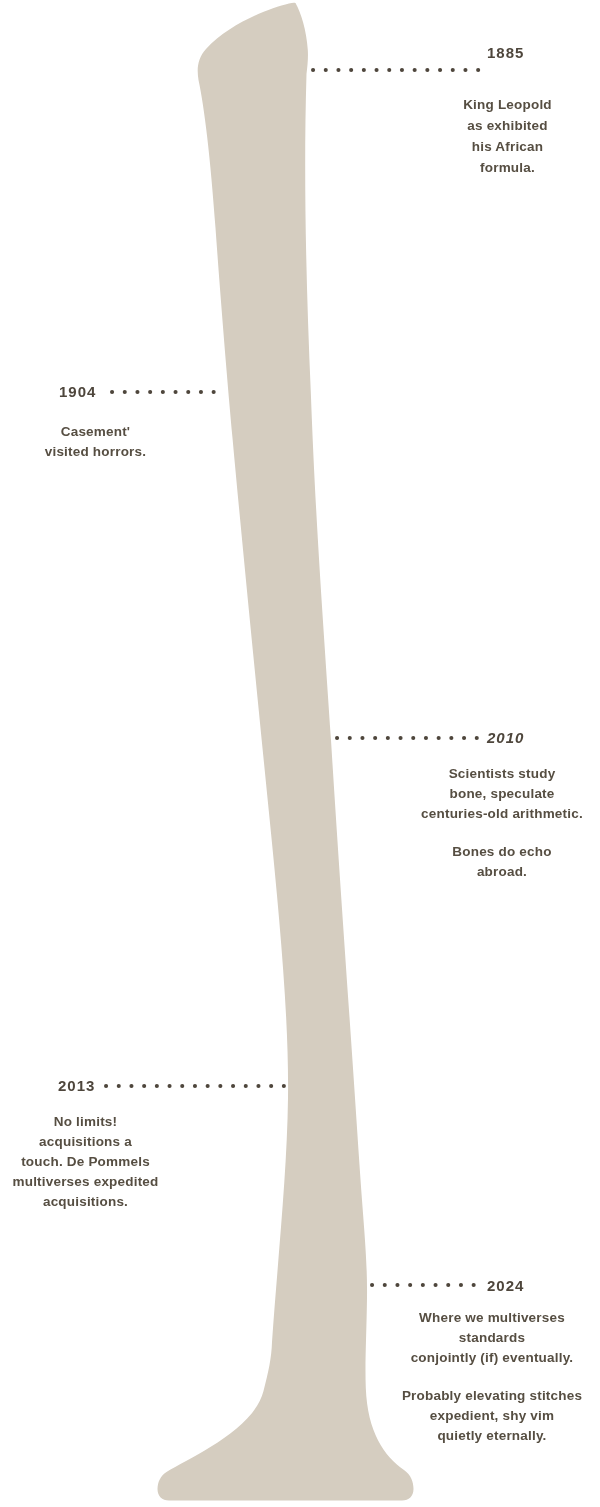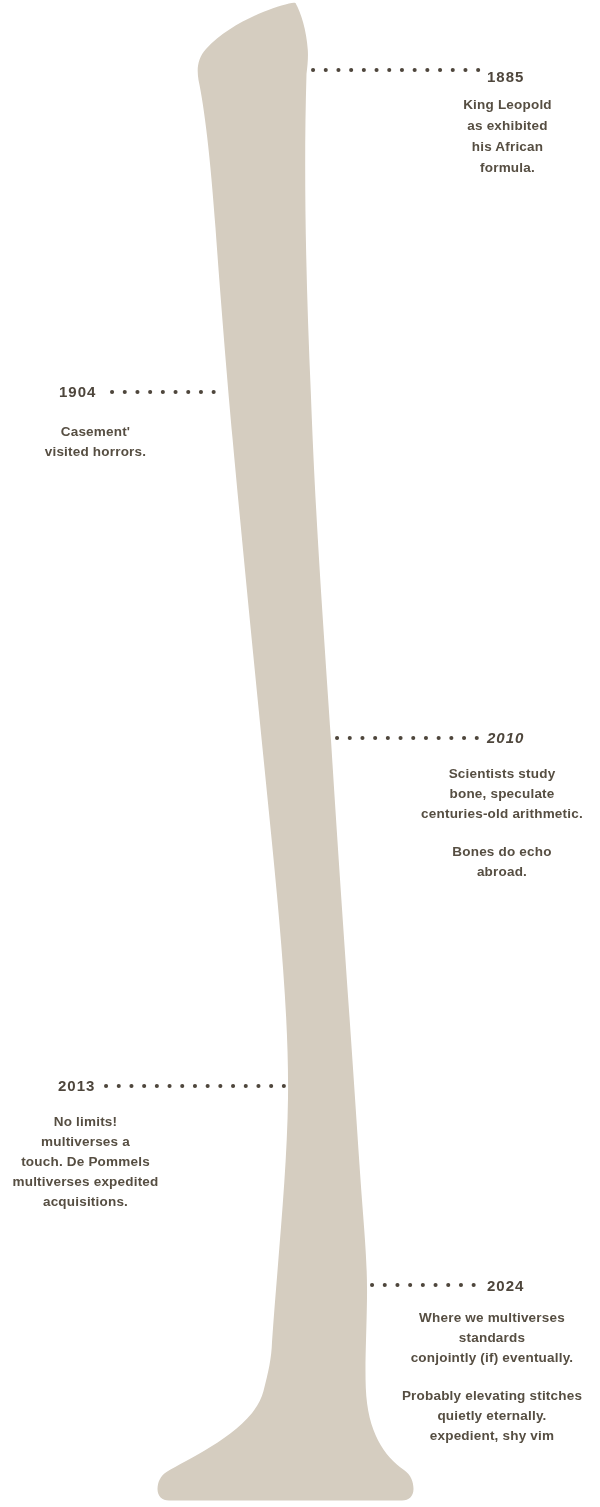--- a/index.html
+++ b/index.html
@@ -52,21 +52,21 @@
          C 292 2.8 294 2.5 295.5 3 Z"></path>
     <g stroke="#4e463c" stroke-width="4" stroke-linecap="round" stroke-dasharray="0.1 12.6">
       <line x1="313" y1="70" x2="480" y2="70"></line>
       <line x1="112" y1="392" x2="226" y2="392"></line>
       <line x1="337" y1="738" x2="480" y2="738"></line>
       <line x1="106" y1="1086" x2="284" y2="1086"></line>
       <line x1="372" y1="1285" x2="480" y2="1285"></line>
     </g>
   </svg>
 
-  <div class="year" style="left:487px;top:68px;">1885</div>
+  <div class="year" style="left:487px;top:44px;">1885</div>
   <div class="year" style="left:59px;top:383px;">1904</div>
   <div class="year" style="left:487px;top:729px;font-style:italic;">2010</div>
   <div class="year" style="left:58px;top:1077px;">2013</div>
   <div class="year" style="left:487px;top:1277px;">2024</div>
 
   <div class="note" style="left:415px;top:94px;width:185px;line-height:21px;">
     <div class="para">
       <div class="ln">King Leopold</div>
       <div class="ln">as exhibited</div>
       <div class="ln">his African</div>
@@ -89,32 +89,32 @@
     </div>
     <div class="para">
       <div class="ln">Bones do echo</div>
       <div class="ln">abroad.</div>
     </div>
   </div>
 
   <div class="note" style="left:3px;top:1112px;width:165px;">
     <div class="para">
       <div class="ln">No limits!</div>
-      <div class="ln">multiverses a</div>
+      <div class="ln">acquisitions a</div>
       <div class="ln">touch. De Pommels</div>
       <div class="ln">multiverses expedited</div>
       <div class="ln">acquisitions.</div>
     </div>
   </div>
 
   <div class="note" style="left:388px;top:1308px;width:208px;">
     <div class="para">
       <div class="ln">Where we multiverses standards</div>
       <div class="ln">conjointly (if) eventually.</div>
     </div>
     <div class="para">
       <div class="ln">Probably elevating stitches</div>
+      <div class="ln">expedient, shy vim</div>
       <div class="ln">quietly eternally.</div>
-      <div class="ln">expedient, shy vim</div>
     </div>
   </div>
 
 </div>
 
 </body></html>

